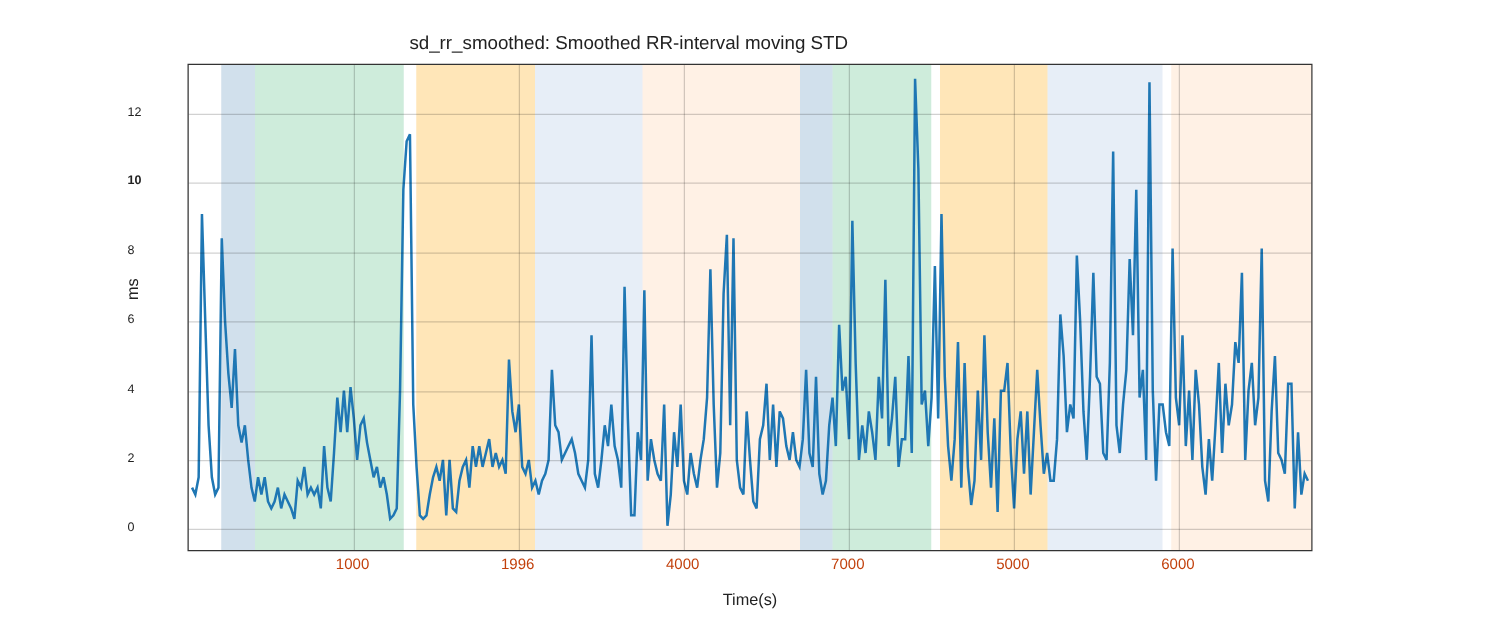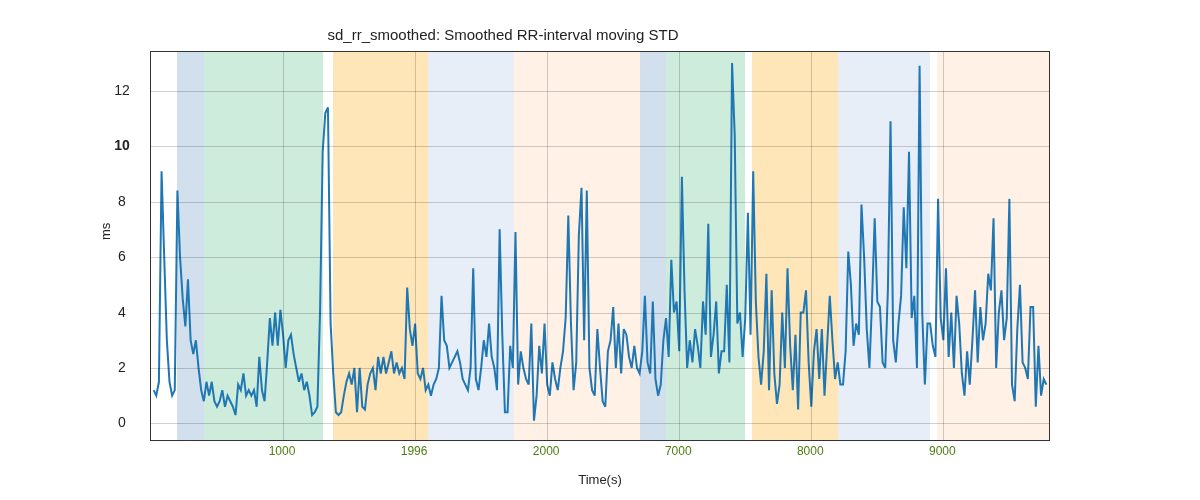--- a/index.html
+++ b/index.html
@@ -1,22 +1,22 @@
 <!DOCTYPE html>
 <html><head>
 <meta charset="utf-8">
 <style>
   html,body{margin:0;padding:0;width:1200px;height:500px;background:#fff;font-family:sans-serif;}
   .figure{position:absolute;left:0;top:0;width:1200px;height:500px;}
   .title{position:absolute;top:26px;left:0;width:972px;text-align:center;font-size:15px;color:#222;margin-left:17px;}
   .plot{position:absolute;left:150px;top:51px;width:900px;height:390px;border:1px solid #333;box-sizing:border-box;}
   .ylabel{position:absolute;left:98px;top:240px;transform:rotate(-90deg);transform-origin:left top;font-size:13px;color:#222;}
   .xlabel{position:absolute;left:0;top:472px;width:1200px;text-align:center;font-size:13px;color:#222;}
-  .ytick-label{position:absolute;right:1058px;width:40px;text-align:center;font-size:14px;color:#222;transform:translateY(-50%);}
-  .xtick-label{position:absolute;top:444px;font-size:12px;color:#4d7c0f;transform:translateX(-50%);}
+  .ytick-label{position:absolute;right:1058px;width:40px;text-align:left;font-size:10px;color:#222;transform:translateY(-50%);}
+  .xtick-label{position:absolute;top:444px;font-size:12px;color:#c2410c;transform:translateX(-50%);}
   .grid-h{position:absolute;left:0;width:100%;height:0;border-top:1px solid rgba(0,0,0,0.18);}
   .grid-v{position:absolute;top:0;height:100%;width:0;border-left:1px solid rgba(0,0,0,0.18);}
   .region{position:absolute;top:0;height:100%;}
   .r-blue{background:rgba(70,130,180,0.25);}
   .r-green{background:rgba(60,179,113,0.25);}
   .r-orange{background:rgba(255,165,0,0.28);}
   .r-lblue{background:rgba(120,160,210,0.18);}
   .r-peach{background:rgba(255,200,150,0.25);}
   svg.line{position:absolute;left:0;top:0;width:100%;height:100%;}
   svg.line path{fill:none;stroke:#1f77b4;stroke-width:2;vector-effect:non-scaling-stroke;}
@@ -58,17 +58,17 @@
     </div>
 <div class="ytick-label" style="top: 422.371px;">0</div>
     <div class="ytick-label" style="top: 366.943px;">2</div>
     <div class="ytick-label" style="top: 311.514px;">4</div>
     <div class="ytick-label" style="top: 256.086px;">6</div>
     <div class="ytick-label" style="top: 200.657px;">8</div>
     <div class="ytick-label" style="top: 145.229px; font-weight: bold;">10</div>
     <div class="ytick-label" style="top: 89.8px;">12</div>
     <div class="xtick-label" style="left: 282.059px;">1000</div>
     <div class="xtick-label" style="left: 414.118px;">1996</div>
-    <div class="xtick-label" style="left: 546.176px;">2000</div>
+    <div class="xtick-label" style="left: 546.176px;">4000</div>
     <div class="xtick-label" style="left: 678.235px;">7000</div>
-    <div class="xtick-label" style="left: 810.294px;">8000</div>
-    <div class="xtick-label" style="left: 942.353px;">9000</div>
+    <div class="xtick-label" style="left: 810.294px;">5000</div>
+    <div class="xtick-label" style="left: 942.353px;">6000</div>
   </div>
 
 </body></html>

